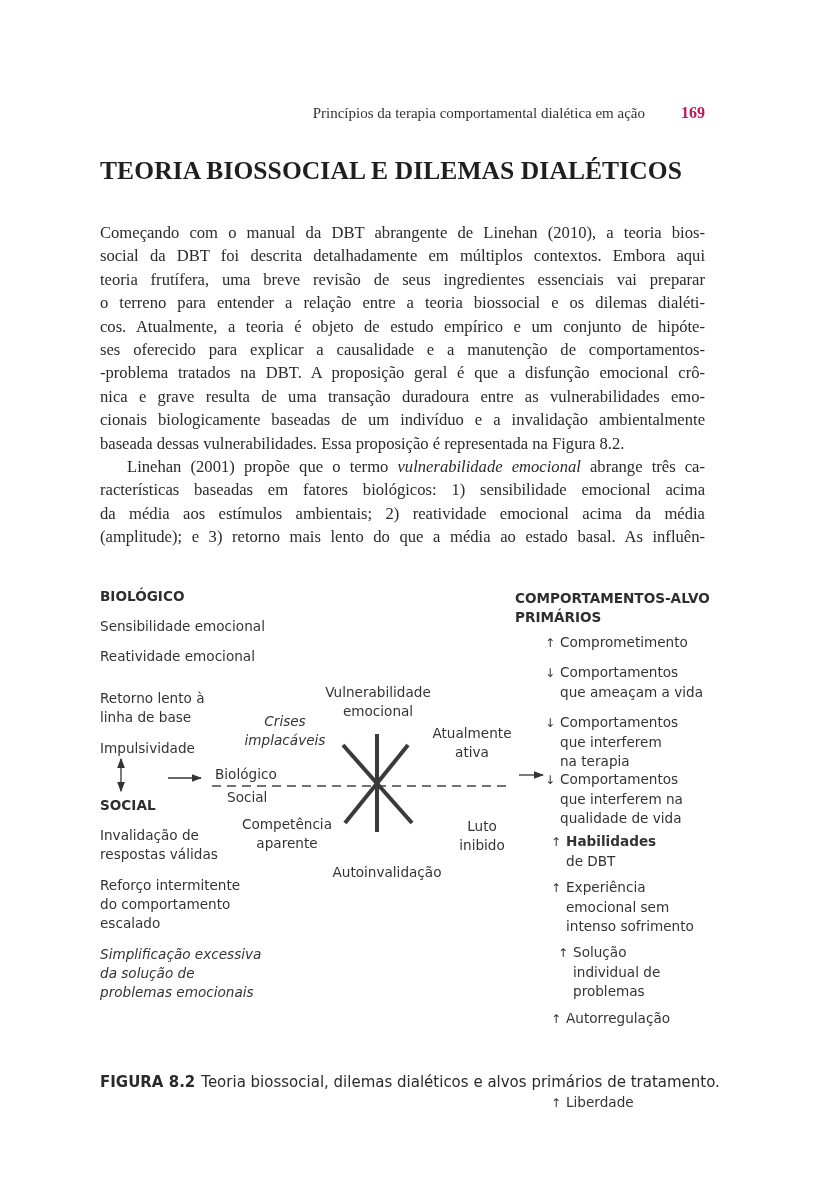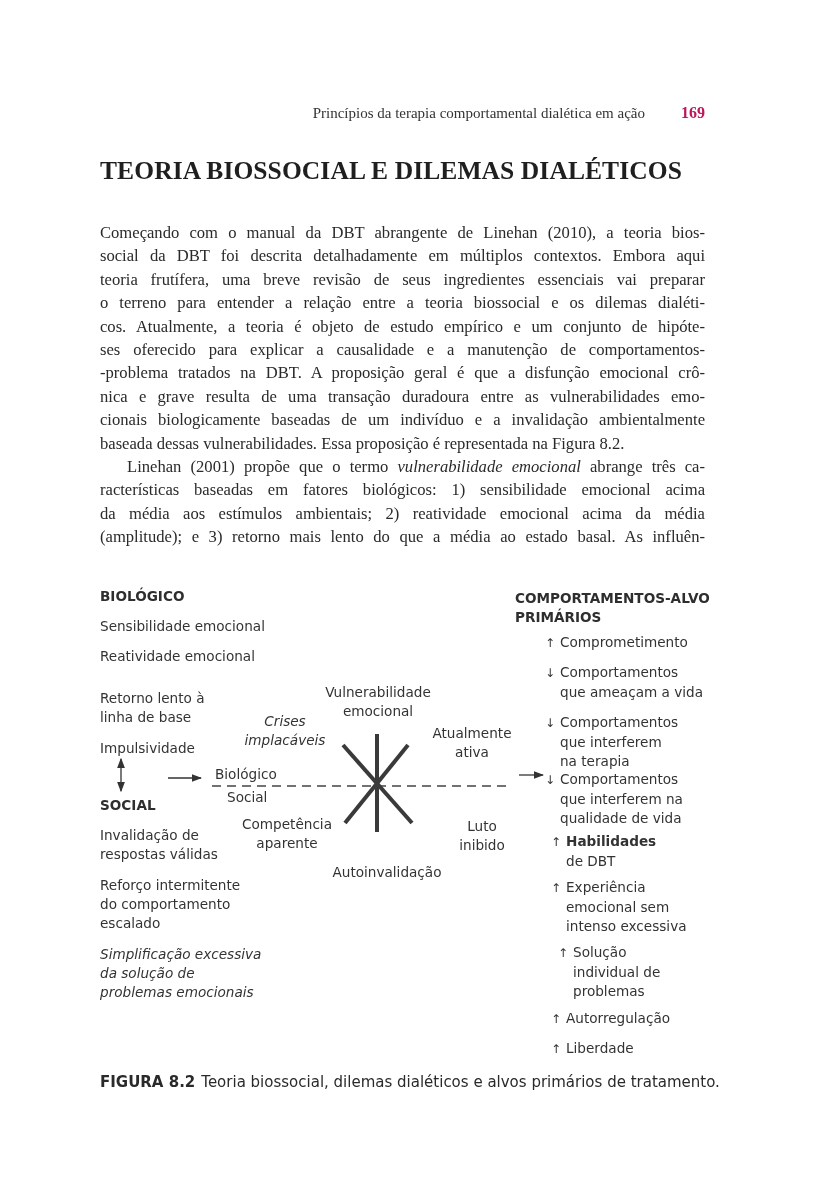--- a/index.html
+++ b/index.html
@@ -173,30 +173,30 @@
     <div style="padding-left:15px;">que interferem na</div>
     <div style="padding-left:15px;">qualidade de vida</div>
   </div>
   <div class="t" style="left:551px; top:832px;">
     <div><span class="arrow-glyph">↑</span><span style="margin-left:4px;font-weight:bold;">Habilidades</span></div>
     <div style="padding-left:15px;">de DBT</div>
   </div>
   <div class="t" style="left:551px; top:878px;">
     <div><span class="arrow-glyph">↑</span><span style="margin-left:4px;">Experiência</span></div>
     <div style="padding-left:15px;">emocional sem</div>
-    <div style="padding-left:15px;">intenso excessiva</div>
+    <div style="padding-left:15px;">intenso sofrimento</div>
   </div>
   <div class="t" style="left:558px; top:943px;">
     <div><span class="arrow-glyph">↑</span><span style="margin-left:4px;">Solução</span></div>
     <div style="padding-left:15px;">individual de</div>
     <div style="padding-left:15px;">problemas</div>
   </div>
   <div class="t" style="left:551px; top:1009px;">
     <span class="arrow-glyph">↑</span><span style="margin-left:4px;">Autorregulação</span>
   </div>
-  <div class="t" style="left:551px; top:1039px;">
+  <div class="t" style="left:551px; top:1093px;">
     <span class="arrow-glyph">↑</span><span style="margin-left:4px;">Liberdade</span>
   </div>
 </div>
 
 <div class="caption">
   <span class="label">FIGURA 8.2</span><span>Teoria biossocial, dilemas dialéticos e alvos primários de tratamento.</span>
 </div>
 
 </body></html>

